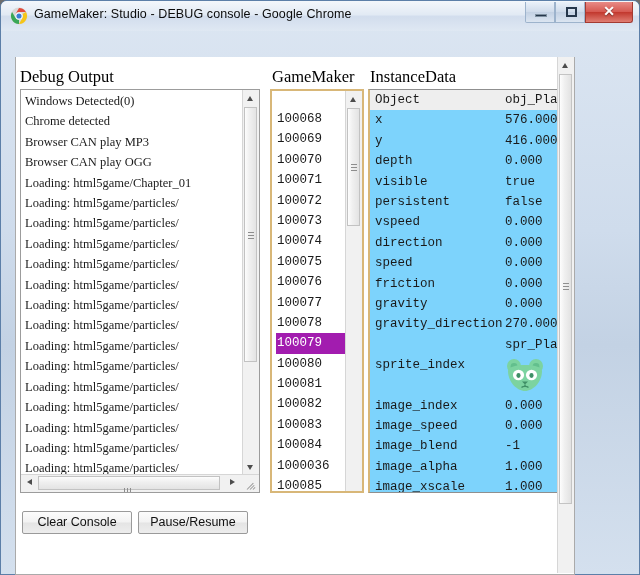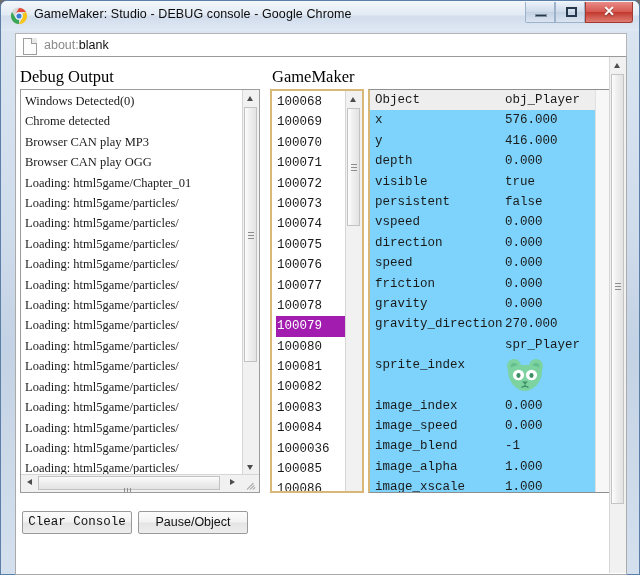--- a/index.html
+++ b/index.html
@@ -92,21 +92,21 @@
   }
   #url-text {
     position: absolute; left: 28px; top: 4px;
     font-size: 12.5px; color: #111;
   }
   #url-text .scheme { color: #8a8a8a; }
 
   
   #content {
     position: absolute; left: 14px; top: 56px;
-    width: 612px; height: 518px;
+    width: 560px; height: 518px;
     background: #ffffff;
     border: 1px solid #aaaaaa;
     border-top: none;
     box-sizing: border-box;
     overflow: hidden;
   }
 
   
   #page-scroll {
     position: absolute; right: 0; top: 0;
@@ -252,21 +252,21 @@
     width: 94px; height: 404px;
     background: #ffffff;
     border: 2px solid #d8b778;
     box-sizing: border-box;
     overflow: hidden;
   }
   #inst-list {
     position: absolute; left: 0; top: 0;
     width: 73px;
     padding-left: 4px;
-    padding-top: 1px;
+    padding-top: 18px;
   }
   .inst-row { height: 20.4px; line-height: 20.4px; padding-left: 1px; }
   .inst-row.selected { background: #a21caf; color: #ffffff; }
   #inst-vscroll {
     position: absolute; right: 0; top: 0;
     width: 16px; height: 400px;
     background: #f1f1f1;
     border-left: 1px solid #d6d6d6;
   }
 
@@ -318,21 +318,21 @@
     border: 1px solid #9a9a9a;
     border-radius: 2px;
     box-sizing: border-box;
     font-family: "Liberation Sans", sans-serif;
     font-size: 12.5px;
     color: #111;
     text-align: center;
     line-height: 21px;
     cursor: default;
   }
-  #btn-clear  { left: 6px;   top: 454px; width: 110px; font-family: Liberation Mono, monospace; }
+  #btn-clear  { left: 6px;   top: 454px; width: 110px; }
   #btn-pause  { left: 122px; top: 454px; width: 110px; }
 </style>
 </head>
 <body>
 
 <div id="window">
 
   <div id="titlebar">
     <div id="chrome-logo">
       <svg width="18" height="18" viewBox="0 0 18 18">
@@ -350,29 +350,26 @@
       <span class="glyph-min"></span>
     </div>
     <div class="winbtn" id="btn-max">
       <span class="glyph-max"></span>
     </div>
     <div class="winbtn" id="btn-close">
       <span class="glyph-close">✕</span>
     </div>
   </div>
 
-  <div id="addressbar">
-    <span id="page-icon"></span>
-    <span id="url-text"><span class="scheme">about:</span><span>blank</span></span>
-  </div>
 
   <div id="content">
 
     <div class="panel-heading" id="h-debug">Debug Output</div>
     <div class="panel-heading" id="h-inst">GameMaker</div>
+    <div class="panel-heading" id="h-data">InstanceData</div>
 
     <div id="debug-box">
       <div id="debug-lines" class="mono"><div class="dbg-line">Windows Detected(0)</div><div class="dbg-line">Chrome detected</div><div class="dbg-line">Browser CAN play MP3</div><div class="dbg-line">Browser CAN play OGG</div><div class="dbg-line">Loading: html5game/Chapter_01</div><div class="dbg-line">Loading: html5game/particles/</div><div class="dbg-line">Loading: html5game/particles/</div><div class="dbg-line">Loading: html5game/particles/</div><div class="dbg-line">Loading: html5game/particles/</div><div class="dbg-line">Loading: html5game/particles/</div><div class="dbg-line">Loading: html5game/particles/</div><div class="dbg-line">Loading: html5game/particles/</div><div class="dbg-line">Loading: html5game/particles/</div><div class="dbg-line">Loading: html5game/particles/</div><div class="dbg-line">Loading: html5game/particles/</div><div class="dbg-line">Loading: html5game/particles/</div><div class="dbg-line">Loading: html5game/particles/</div><div class="dbg-line">Loading: html5game/particles/</div><div class="dbg-line">Loading: html5game/particles/</div><div class="dbg-line">Loading: html5game/snd_bgMusi</div></div>
 
       <div id="debug-vscroll">
         <div class="sb-arrow up"></div>
         <div class="sb-thumb" style="top:17px;height:255px;">
           <div class="grip" style="top:124px;">
               <i></i>
               <i></i>
@@ -423,21 +420,21 @@
                   <ellipse cx="13.5" cy="20.5" rx="2.1" ry="2.4" fill="#3f8f66"></ellipse>
                   <ellipse cx="26.5" cy="20.5" rx="2.1" ry="2.4" fill="#3f8f66"></ellipse>
                   <path d="M17 26.5 L23 26.5 L20 29.5 Z" fill="#3f8f66"></path>
                   <path d="M20 29.5 L20 31.5" stroke="#3f8f66" stroke-width="1.4"></path>
                   <path d="M16.5 32.5 C18 31 22 31 23.5 32.5" stroke="#3f8f66" stroke-width="1.4" fill="none"></path>
                 </svg></div></span></div><div class="data-row normal"><span class="k">image_index</span><span class="v">0.000</span></div><div class="data-row normal"><span class="k">image_speed</span><span class="v">0.000</span></div><div class="data-row normal"><span class="k">image_blend</span><span class="v">-1</span></div><div class="data-row normal"><span class="k">image_alpha</span><span class="v">1.000</span></div><div class="data-row normal"><span class="k">image_xscale</span><span class="v">1.000</span></div></div>
       <div id="data-vscroll"></div>
     </div>
 
     <div class="btn" id="btn-clear">Clear Console</div>
-    <div class="btn" id="btn-pause">Pause/Object</div>
+    <div class="btn" id="btn-pause">Pause/Resume</div>
 
     <div id="page-scroll">
       <div class="arrow-up"></div>
       <div class="thumb">
         <div class="grip">
             <i></i>
             <i></i>
             <i></i>
           </div>
       </div>

